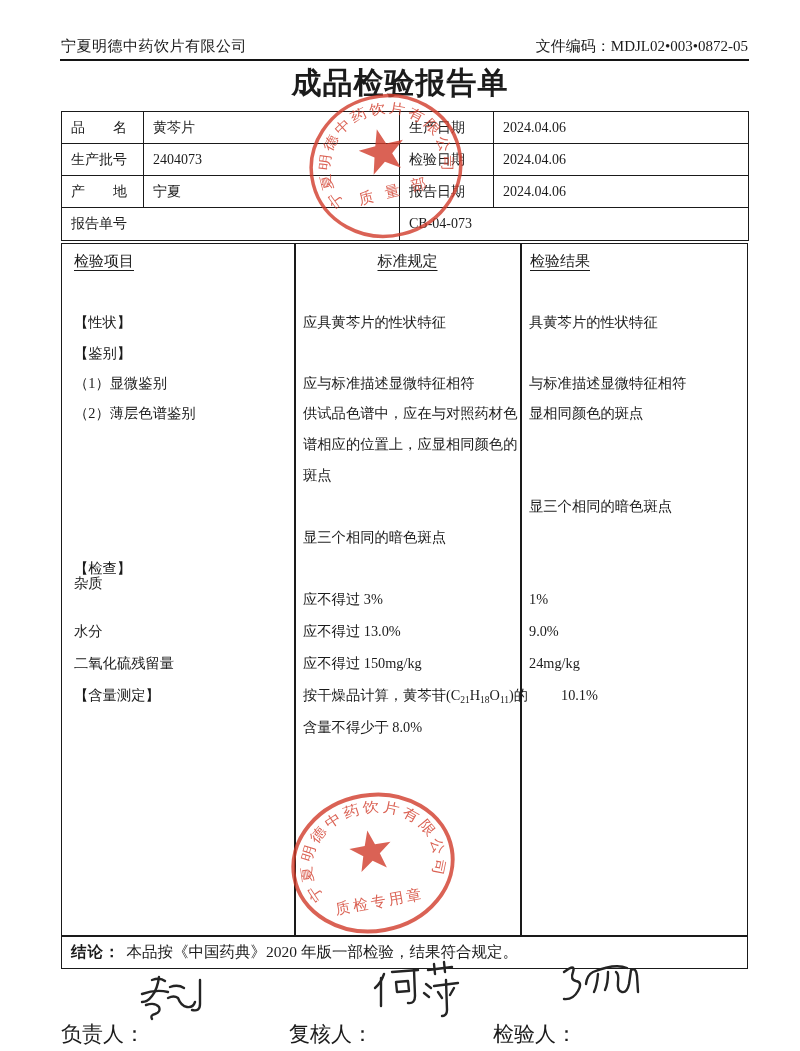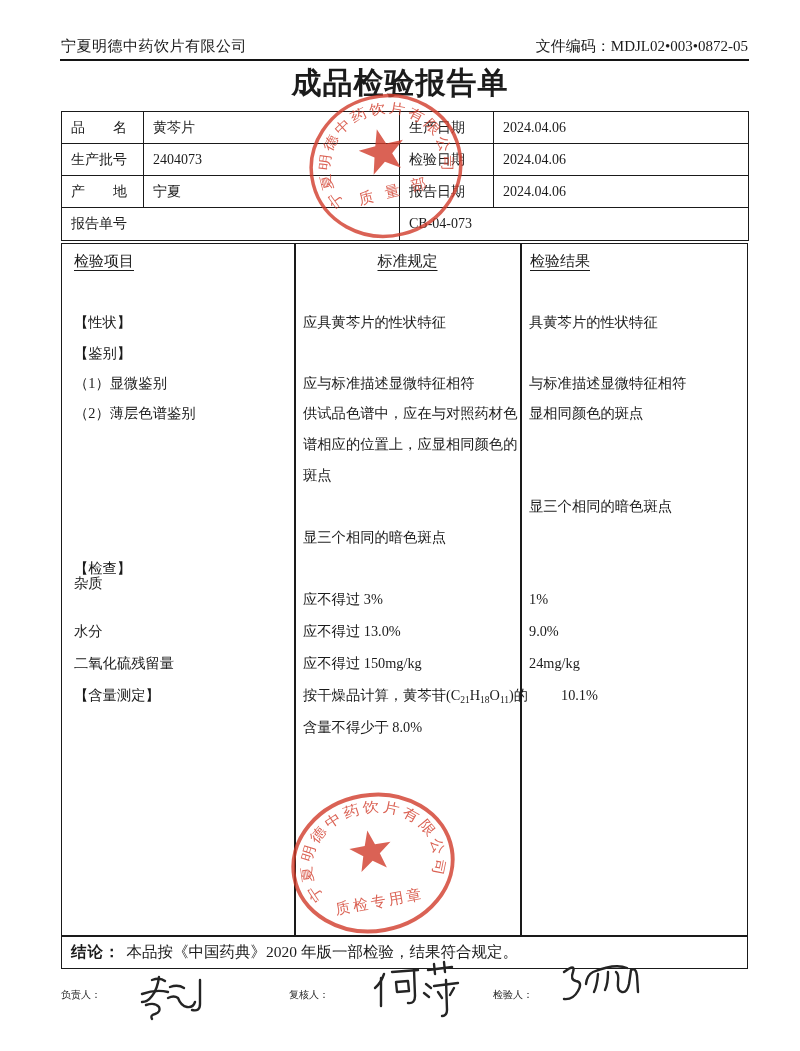--- a/index.html
+++ b/index.html
@@ -24,21 +24,21 @@
   .v1{left:232px;} .v2{left:458px;}
   .th{position:absolute;top:8px;font-size:15px;text-decoration:underline;text-underline-offset:4px;}
   .th1{left:12px;} .th2{left:233px;width:225px;text-align:center;} .th3{left:468px;width:224px;}
   .tline{position:absolute;font-size:14.3px;line-height:18px;white-space:nowrap;}
   .sub{font-size:9.5px;position:relative;top:3px;}
 
   .concl{position:absolute;left:61px;top:936px;width:687px;height:33px;border:1.6px solid #1a1a1a;
          box-sizing:border-box;font-size:15.5px;line-height:29px;padding-left:9px;white-space:nowrap;}
   .concl b{letter-spacing:1px;margin-right:6px;}
 
-  .sig-label{position:absolute;top:988px;font-size:10px;}
+  .sig-label{position:absolute;top:1020px;font-size:21px;}
   .sl1{left:61px;} .sl2{left:289px;} .sl3{left:493px;}
   svg.sig{position:absolute;}
   svg.sig path{stroke:#242424;fill:none;stroke-width:2.4;stroke-linecap:round;stroke-linejoin:round;}
 
   svg.stamp{position:absolute;opacity:.8;}
   .stamp-stroke{fill:none;stroke:#d23c2b;}
   .stamp-fill{fill:#d23c2b;}
   .stamp-text{fill:#d23c2b;font-family:"Liberation Serif","DejaVu Serif",serif;}
 </style>
 </head>

